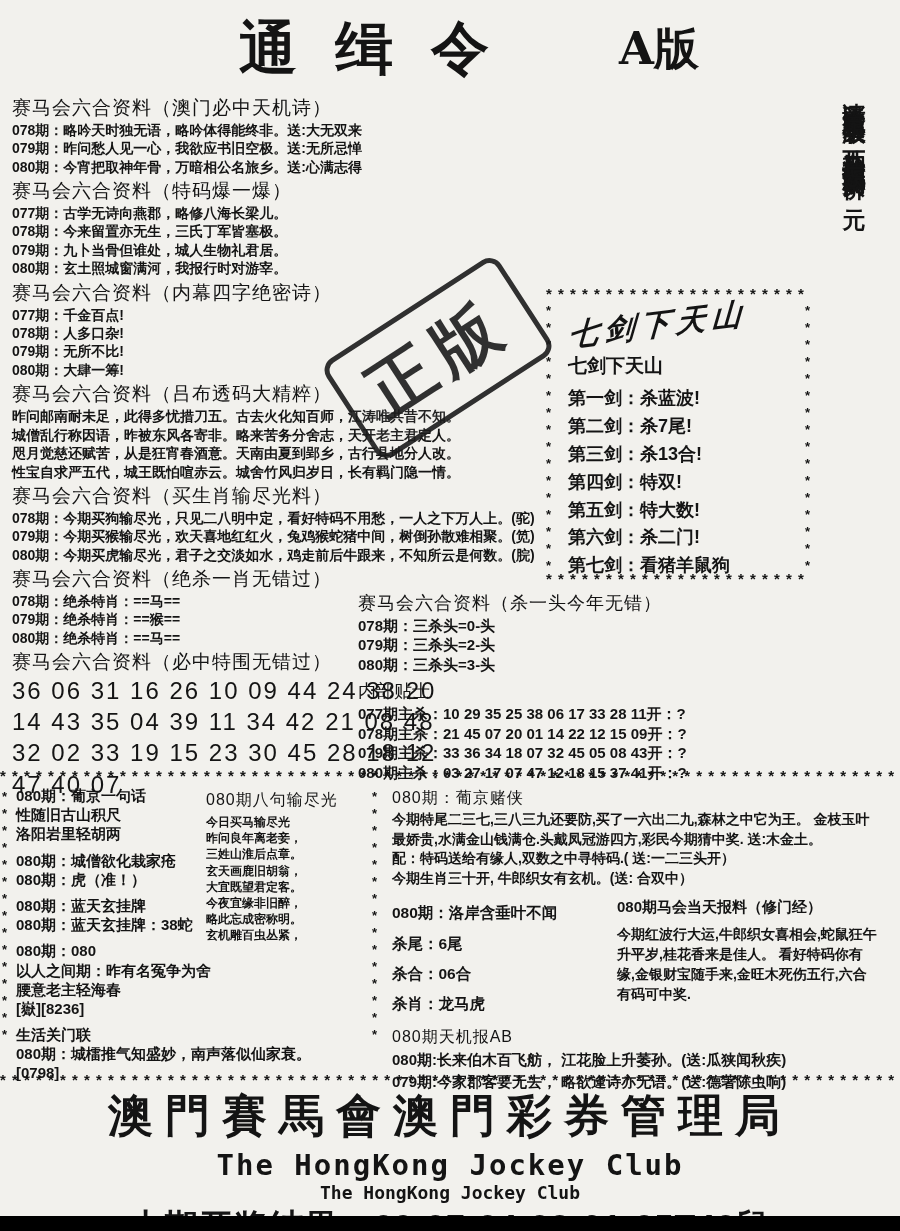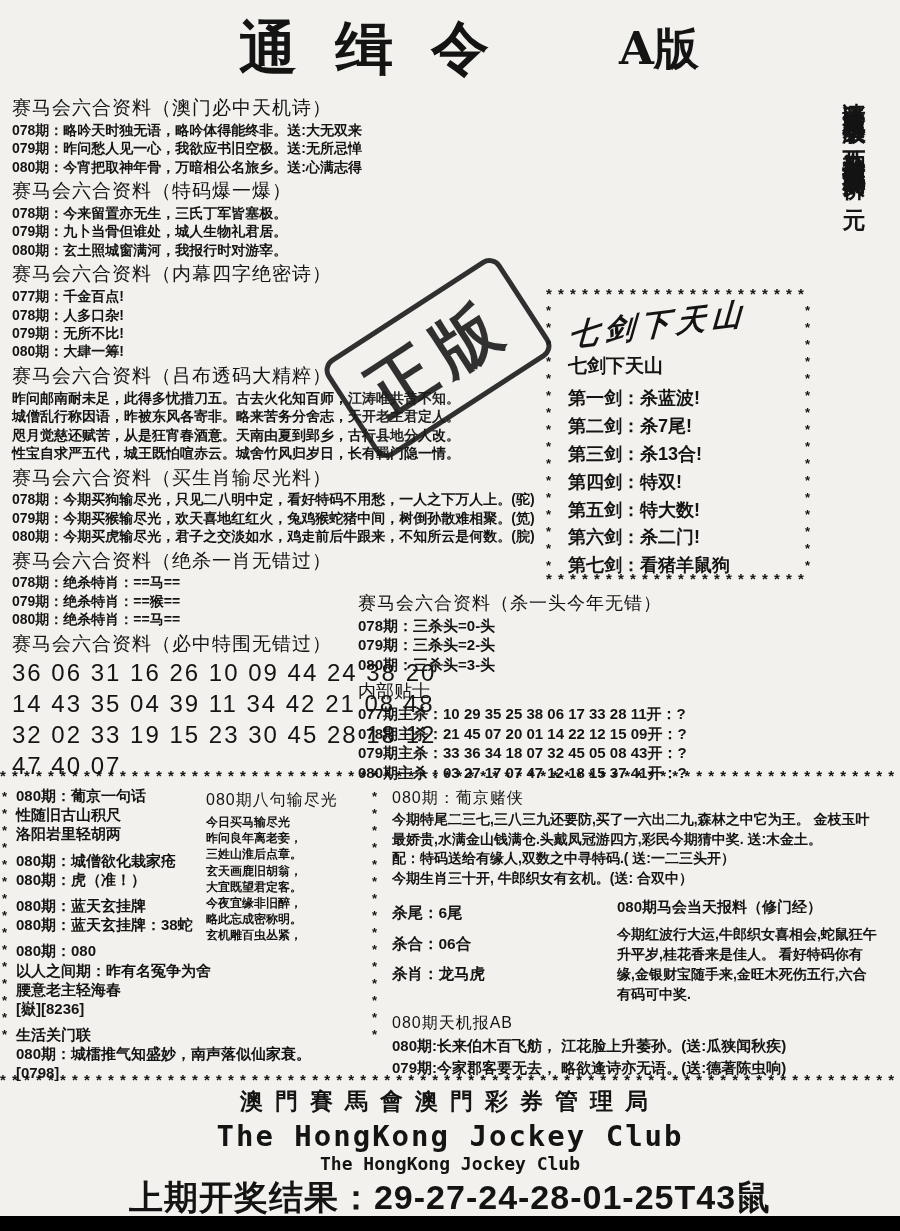--- a/index.html
+++ b/index.html
@@ -57,21 +57,21 @@
   .luoan-row{display:flex;margin-top:10px}
   .luoan{width:225px}
   .luoan .line{font-size:15.5px;line-height:1.95}
   .report{width:262px}
   .report-h{font-size:15px;font-weight:700;margin-bottom:8px}
   .report-body{font-size:14px;font-weight:700;line-height:1.42;white-space:normal}
   .tianji{margin-top:8px}
   .tianji .line{font-size:15px;line-height:1.45}
   
   .footer{left:0;top:1086px;width:100%;text-align:center}
-  .footer-cn{font-family:"DejaVu Serif",serif;font-size:23px;font-weight:700;letter-spacing:12px}
+  .footer-cn{font-family:"DejaVu Serif",serif;font-size:45px;font-weight:700;letter-spacing:12px}
   .footer-en{font-family:"DejaVu Sans Mono",monospace;font-size:29px;font-weight:700;letter-spacing:2px;margin-top:2px}
   .footer-en-sm{font-family:"DejaVu Sans Mono",monospace;font-size:18px;font-weight:700}
   .result-line{font-size:34px;font-weight:700;margin-top:1px;letter-spacing:1px}
   .black-bar{left:0;bottom:0;width:900px;height:15px;background:#000}
 </style>
 </head>
 <body>
 
 <div class="abs title-row">
   <span class="main-title">通缉令</span>
@@ -85,20 +85,21 @@
     <div class="sec-h">赛马会六合资料（澳门必中天机诗）</div>
     <div>
         <div class="line">078期：略吟天时独无语，略吟体得能终非。送:大无双来</div>
         <div class="line">079期：昨问愁人见一心，我欲应书旧空极。送:无所忌惮</div>
         <div class="line">080期：今宵把取神年骨，万暗相公名旅乡。送:心满志得</div>
       </div>
   </div>
   <div class="sec">
     <div class="sec-h">赛马会六合资料（特码爆一爆）</div>
     <div>
+        <div class="line">077期：古学无诗向燕郡，略修八海长梁儿。</div>
         <div class="line">078期：今来留置亦无生，三氏丁军皆塞极。</div>
         <div class="line">079期：九卜当骨但谁处，城人生物礼君居。</div>
         <div class="line">080期：玄土照城窗满河，我报行时对游宰。</div>
       </div>
   </div>
   <div class="sec">
     <div class="sec-h">赛马会六合资料（内幕四字绝密诗）</div>
     <div>
         <div class="line">077期：千金百点!</div>
         <div class="line">078期：人多口杂!</div>
@@ -288,20 +289,21 @@
   <div class="sec-h">080期：葡京赌侠</div>
   <div>
       <div class="line">今期特尾二三七,三八三九还要防,买了一六出二九,森林之中它为王。 金枝玉叶</div>
       <div class="line">最娇贵,水满金山钱满仓.头戴凤冠游四方,彩民今期猜中奖. 送:木金土。</div>
       <div class="line">配：特码送给有缘人,双数之中寻特码.( 送:一二三头开）</div>
       <div class="line">今期生肖三十开, 牛郎织女有玄机。(送: 合双中）</div>
     </div>
   <div class="luoan-row">
     <div class="luoan">
       <div>
+          <div class="line">080期：洛岸含垂叶不闻</div>
           <div class="line">杀尾：6尾</div>
           <div class="line">杀合：06合</div>
           <div class="line">杀肖：龙马虎</div>
         </div>
     </div>
     <div class="report">
       <div class="report-h">080期马会当天报料（修门经）</div>
       <div class="report-body">今期红波行大运,牛郎织女喜相会,蛇鼠狂午升平岁,桂花香来是佳人。 看好特码你有缘,金银财宝随手来,金旺木死伤五行,六合有码可中奖.</div>
     </div>
   </div>

